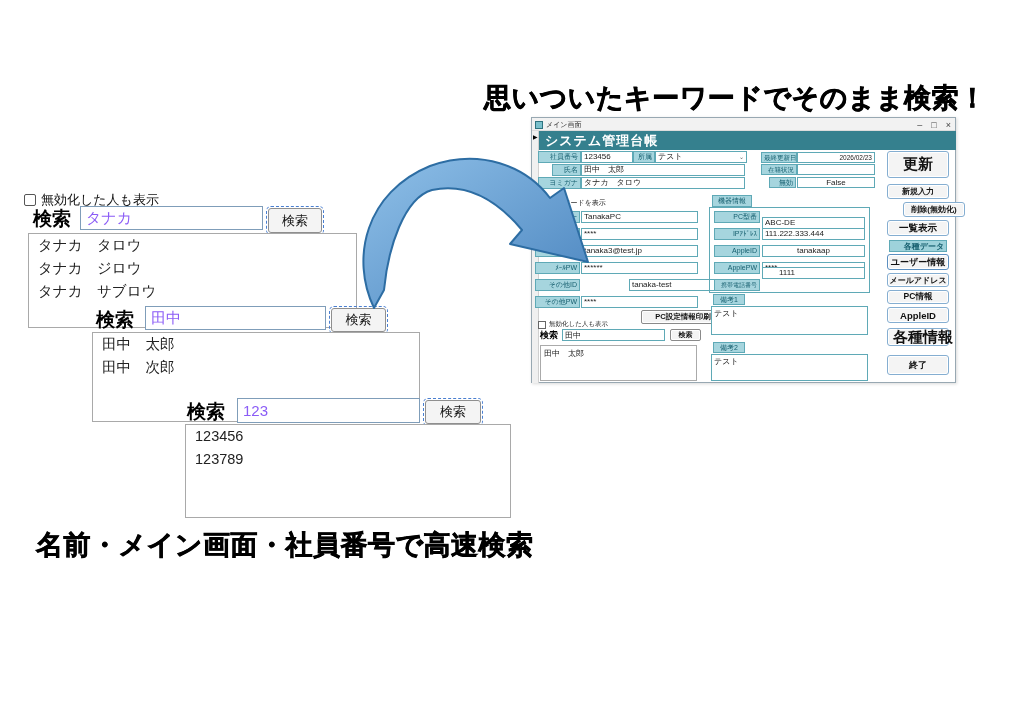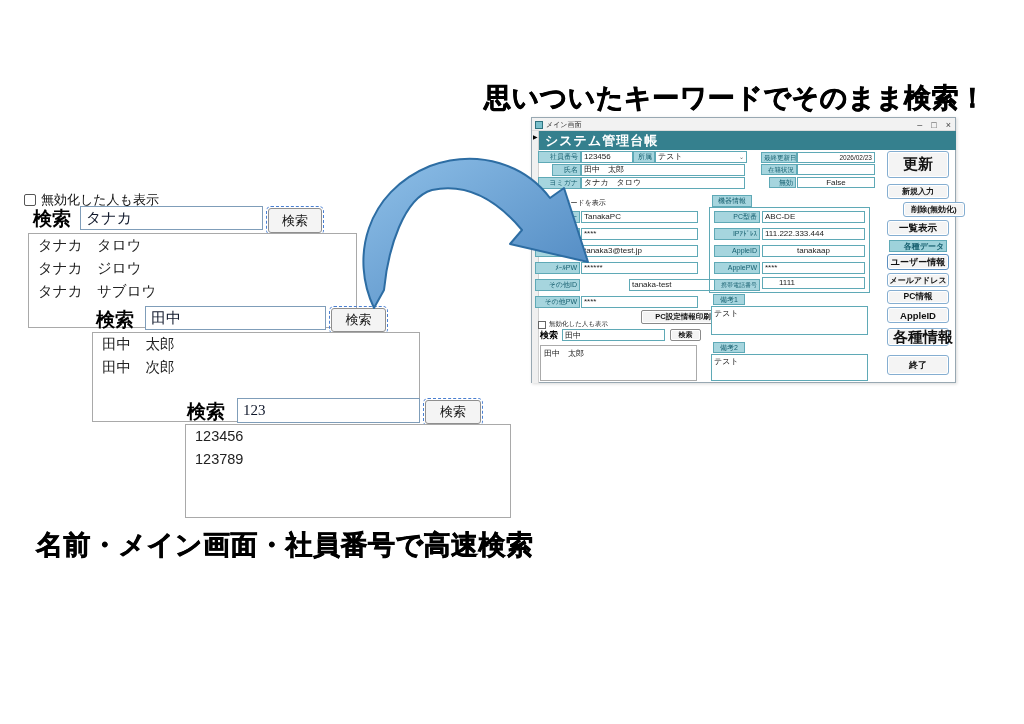--- a/index.html
+++ b/index.html
@@ -8,21 +8,21 @@
     font-family:"Liberation Sans","DejaVu Sans",sans-serif;color:#000;
   }
   .abs{position:absolute;box-sizing:border-box;}
   .headline{font-weight:900;font-size:27px;white-space:nowrap;color:#000;letter-spacing:0.5px;-webkit-text-stroke:0.6px #000;}
 
   
   .cbrow{display:flex;align-items:center;gap:5px;}
   .cb{width:10px;height:10px;border:1px solid #555;background:#fff;border-radius:2px;display:inline-block;}
   .cbl{font-size:13px;color:#111;white-space:nowrap;}
   .demo-label{font-size:19px;font-weight:bold;white-space:nowrap;}
-  .demo-input{border:1px solid #7f9db9;background:#fff;font-size:15px;padding:1px 5px;font-family:Liberation Serif, serif;color:#0f172a;}
+  .demo-input{border:1px solid #7f9db9;background:#fff;font-size:15px;padding:1px 5px;font-family:Liberation Sans, sans-serif;color:#8b5cf6;}
   .demo-btn{background:#f4f4f4;border:1px solid #8f8f8f;border-radius:3px;outline:1.5px dashed #4a7fd0;outline-offset:1px;font-size:13px;font-family:inherit;color:#111;cursor:pointer;}
   .demo-list{background:#fff;border:1px solid #a9a9a9;}
   .demo-item{font-size:14.5px;color:#222;padding:2px 9px;line-height:19px;white-space:pre;}
 
   
   .win{left:531px;top:117px;width:425px;height:266px;background:#fff;border:1px solid #98a8b2;box-shadow:1px 1px 3px rgba(0,0,0,.15);z-index:5;}
   .wtitle{left:0;top:0;width:100%;height:13px;background:#f2f2f2;border-bottom:1px solid #dcdcdc;}
   .wtitle-text{left:14px;top:2px;font-size:7px;color:#333;white-space:nowrap;}
   .wicon{left:3px;top:3px;width:8px;height:8px;background:#7ac0cc;border:1px solid #2e7380;}
   .wctrls{right:4px;top:0;height:13px;display:flex;gap:9px;align-items:center;font-size:9px;color:#444;}
@@ -141,29 +141,29 @@
   <div class="abs wsearch-label" style="left:8px;top:211px;">検索</div>
   <input class="abs winput" style="left: 30px; top: 211px; width: 103px; height: 12px;" value="田中">
   <button class="abs wbtn plain" style="left:138px;top:211px;width:31px;height:12px;font-size:7px;">検索</button>
   <div class="abs wlist" style="left:8px;top:227px;width:157px;height:36px;">
     <div class="wlist-item">田中　太郎</div>
   </div>
 
   <div class="abs wgroup" style="left:177px;top:89px;width:161px;height:86px;"></div>
   <div class="abs wlabel" style="left:180px;top:77px;width:40px;height:12px;text-align:center;">機器情報</div>
   <div class="abs wlabel" style="left:182px;top:93px;width:46px;height:12px;">PC型番</div>
-  <div class="abs wfield" style="left:230px;top:93px;width:103px;height:12px;">ABC-DE</div>
+  <div class="abs wfield" style="left:230px;top:99px;width:103px;height:12px;">ABC-DE</div>
   <div class="abs wlabel" style="left:182px;top:110px;width:46px;height:12px;">IPｱﾄﾞﾚｽ</div>
   <div class="abs wfield" style="left:230px;top:110px;width:103px;height:12px;">111.222.333.444</div>
   <div class="abs wlabel" style="left:182px;top:127px;width:46px;height:12px;">AppleID</div>
   <div class="abs wfield" style="left:230px;top:127px;width:103px;height:12px;padding-left:34px;">tanakaap</div>
   <div class="abs wlabel" style="left:182px;top:144px;width:46px;height:12px;">ApplePW</div>
   <div class="abs wfield" style="left:230px;top:144px;width:103px;height:12px;">****</div>
   <div class="abs wlabel" style="left:182px;top:161px;width:46px;height:12px;font-size:6px;">携帯電話番号</div>
-  <div class="abs wfield" style="left:230px;top:159px;width:103px;height:12px;padding-left:16px;">1111</div>
+  <div class="abs wfield" style="left:230px;top:149px;width:103px;height:12px;padding-left:16px;">1111</div>
 
   <div class="abs wlabel" style="left:181px;top:176px;width:32px;height:11px;text-align:center;">備考1</div>
   <div class="abs wnote" style="left:179px;top:188px;width:157px;height:29px;">テスト</div>
   <div class="abs wlabel" style="left:181px;top:224px;width:32px;height:11px;text-align:center;">備考2</div>
   <div class="abs wnote" style="left:179px;top:236px;width:157px;height:27px;">テスト</div>
 
   <button class="abs wbtn" style="left:355px;top:33px;width:62px;height:27px;font-size:15px;">更新</button>
   <button class="abs wbtn" style="left:355px;top:66px;width:62px;height:15px;">新規入力</button>
   <button class="abs wbtn" style="left:371px;top:84px;width:62px;height:15px;">削除(無効化)</button>
   <button class="abs wbtn" style="left:355px;top:102px;width:62px;height:16px;font-size:9.5px;">一覧表示</button>

